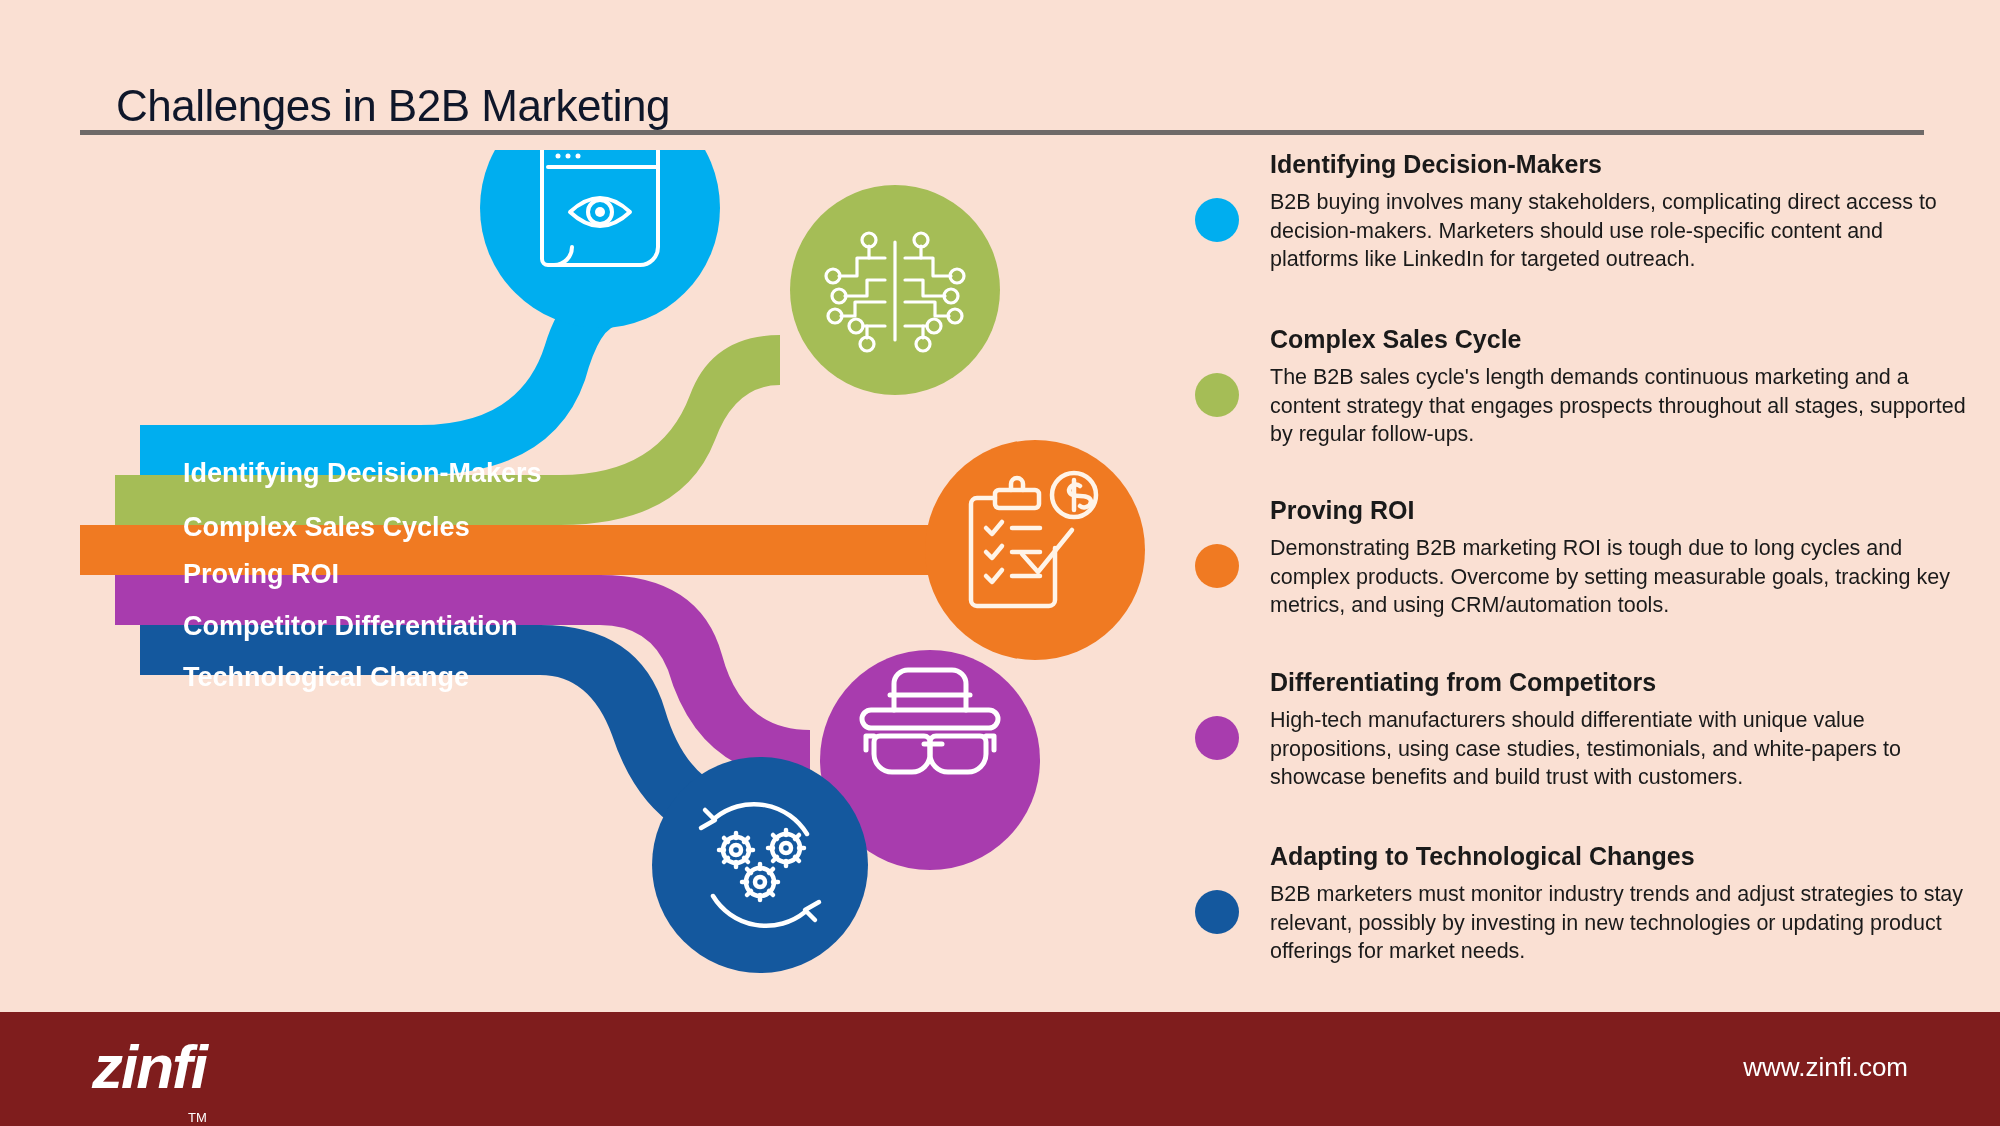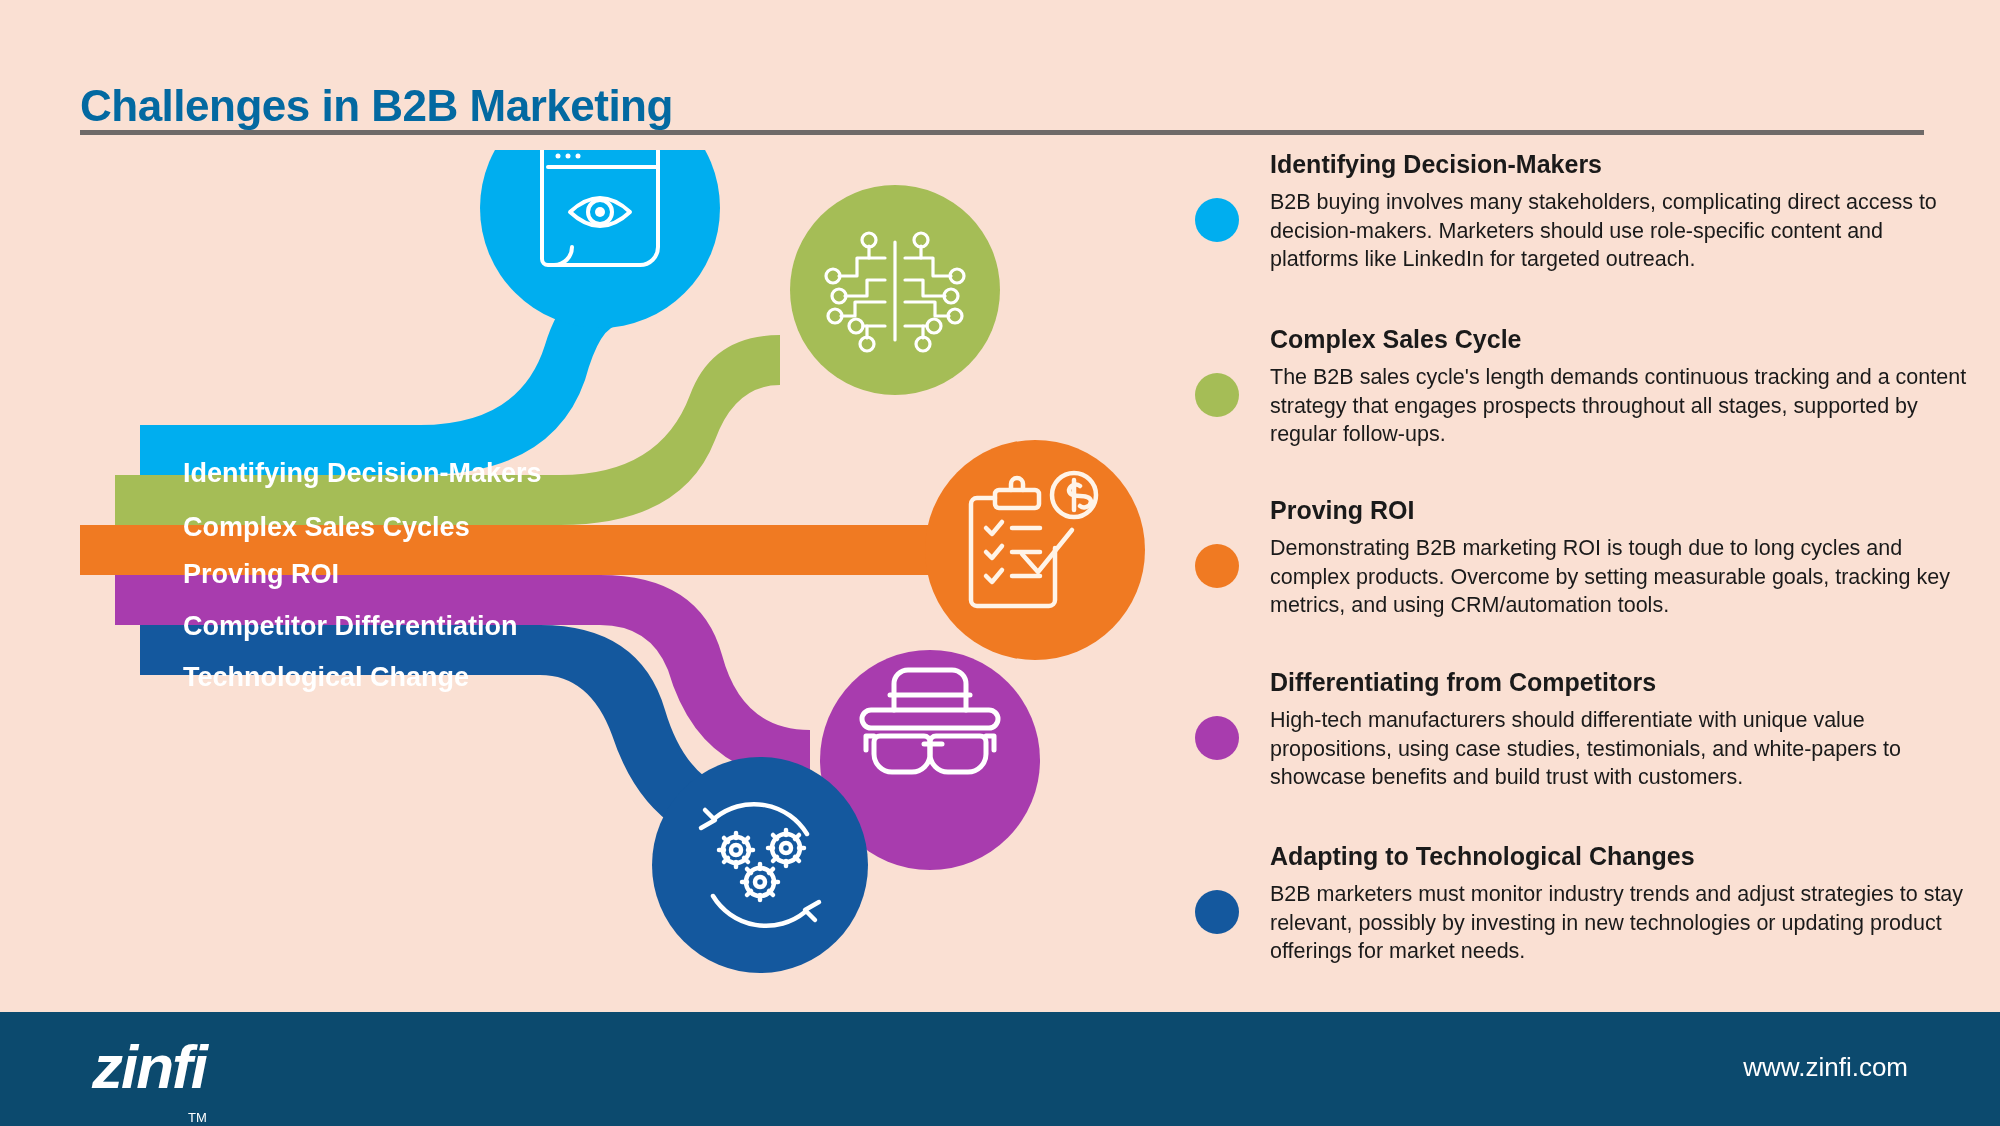--- a/index.html
+++ b/index.html
@@ -9,22 +9,22 @@
     font-family:"Liberation Sans", sans-serif;
     position:relative;
     overflow:hidden;
   }
 
   
   .title-wrap{
     position:absolute; left:80px; top:78px; width:1850px; height:56px;
   }
   .title{
-    font-size:44px; font-weight:bold; color:#0369a1; letter-spacing:-0.5px;
-    display:inline-block; line-height:56px; white-space:nowrap;
+    font-size:44px; font-weight:normal; color:#0f172a; letter-spacing:-0.5px;
+    display:inline-block; line-height:56px; white-space:nowrap;margin-left:36px;
   }
   .title-rule{
     position:absolute; left:80px; top:130px; width:1844px; height:5px;
     background:#6E6A68;
   }
 
   
   .diagram{ position:absolute; left:0; top:150px; width:1180px; height:860px; }
   .diagram svg{ display:block; }
 
@@ -55,21 +55,21 @@
     position:absolute; left:85px; top:38px; width:700px;
     font-size:21.5px; line-height:1.33; color:#1A1A1A;
   }
 
   .i0{ top:0px; }    .i1{ top:175px; }  .i2{ top:346px; }
   .i3{ top:518px; }  .i4{ top:692px; }
 
   
   .footer{
     position:absolute; left:0; bottom:0; width:2000px; height:114px;
-    background:#0c4a6e;
+    background:#7f1d1d;
   }
   .logo{
     position:absolute; left:92px; top:24px;
     font-size:62px; font-style:italic; font-weight:bold; color:#FFFFFF;
     letter-spacing:-2px; line-height:1;
   }
   .logo-tm{
     position:absolute; left:188px; top:78px;
     font-size:13px; color:#FFFFFF; font-style:normal; font-weight:normal;margin-top:20px;
   }
@@ -247,21 +247,21 @@
 
   <div class="item i0">
     <div class="item-head">Identifying Decision-Makers</div>
     <div class="dot" style="background:#00AEEF"></div>
     <div class="item-body">B2B buying involves many stakeholders, complicating direct access to decision-makers. Marketers should use role-specific content and platforms like LinkedIn for targeted outreach.</div>
   </div>
 
   <div class="item i1">
     <div class="item-head">Complex Sales Cycle</div>
     <div class="dot" style="background:#A5BD56"></div>
-    <div class="item-body">The B2B sales cycle's length demands continuous tracking and a content strategy that engages prospects throughout all stages, supported by regular follow-ups.</div>
+    <div class="item-body">The B2B sales cycle's length demands continuous marketing and a content strategy that engages prospects throughout all stages, supported by regular follow-ups.</div>
   </div>
 
   <div class="item i2">
     <div class="item-head">Proving ROI</div>
     <div class="dot" style="background:#F07A22"></div>
     <div class="item-body">Demonstrating B2B marketing ROI is tough due to long cycles and complex products. Overcome by setting measurable goals, tracking key metrics, and using CRM/automation tools.</div>
   </div>
 
   <div class="item i3">
     <div class="item-head">Differentiating from Competitors</div>

